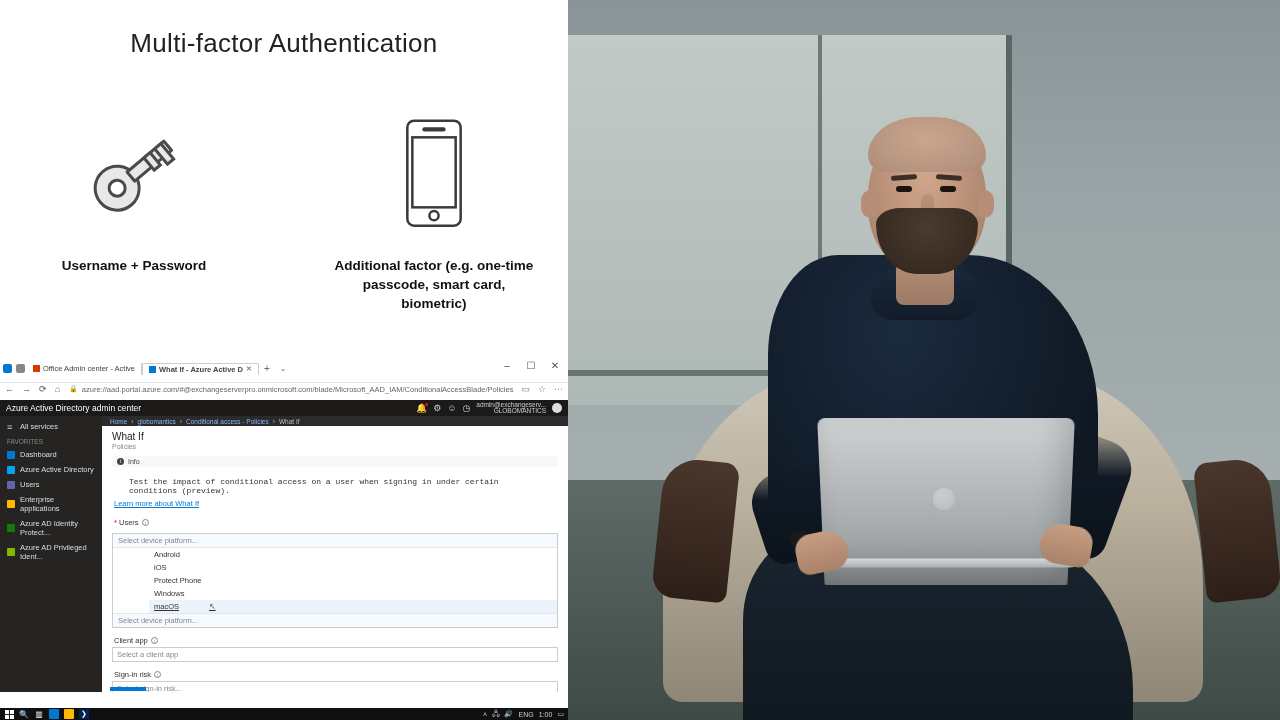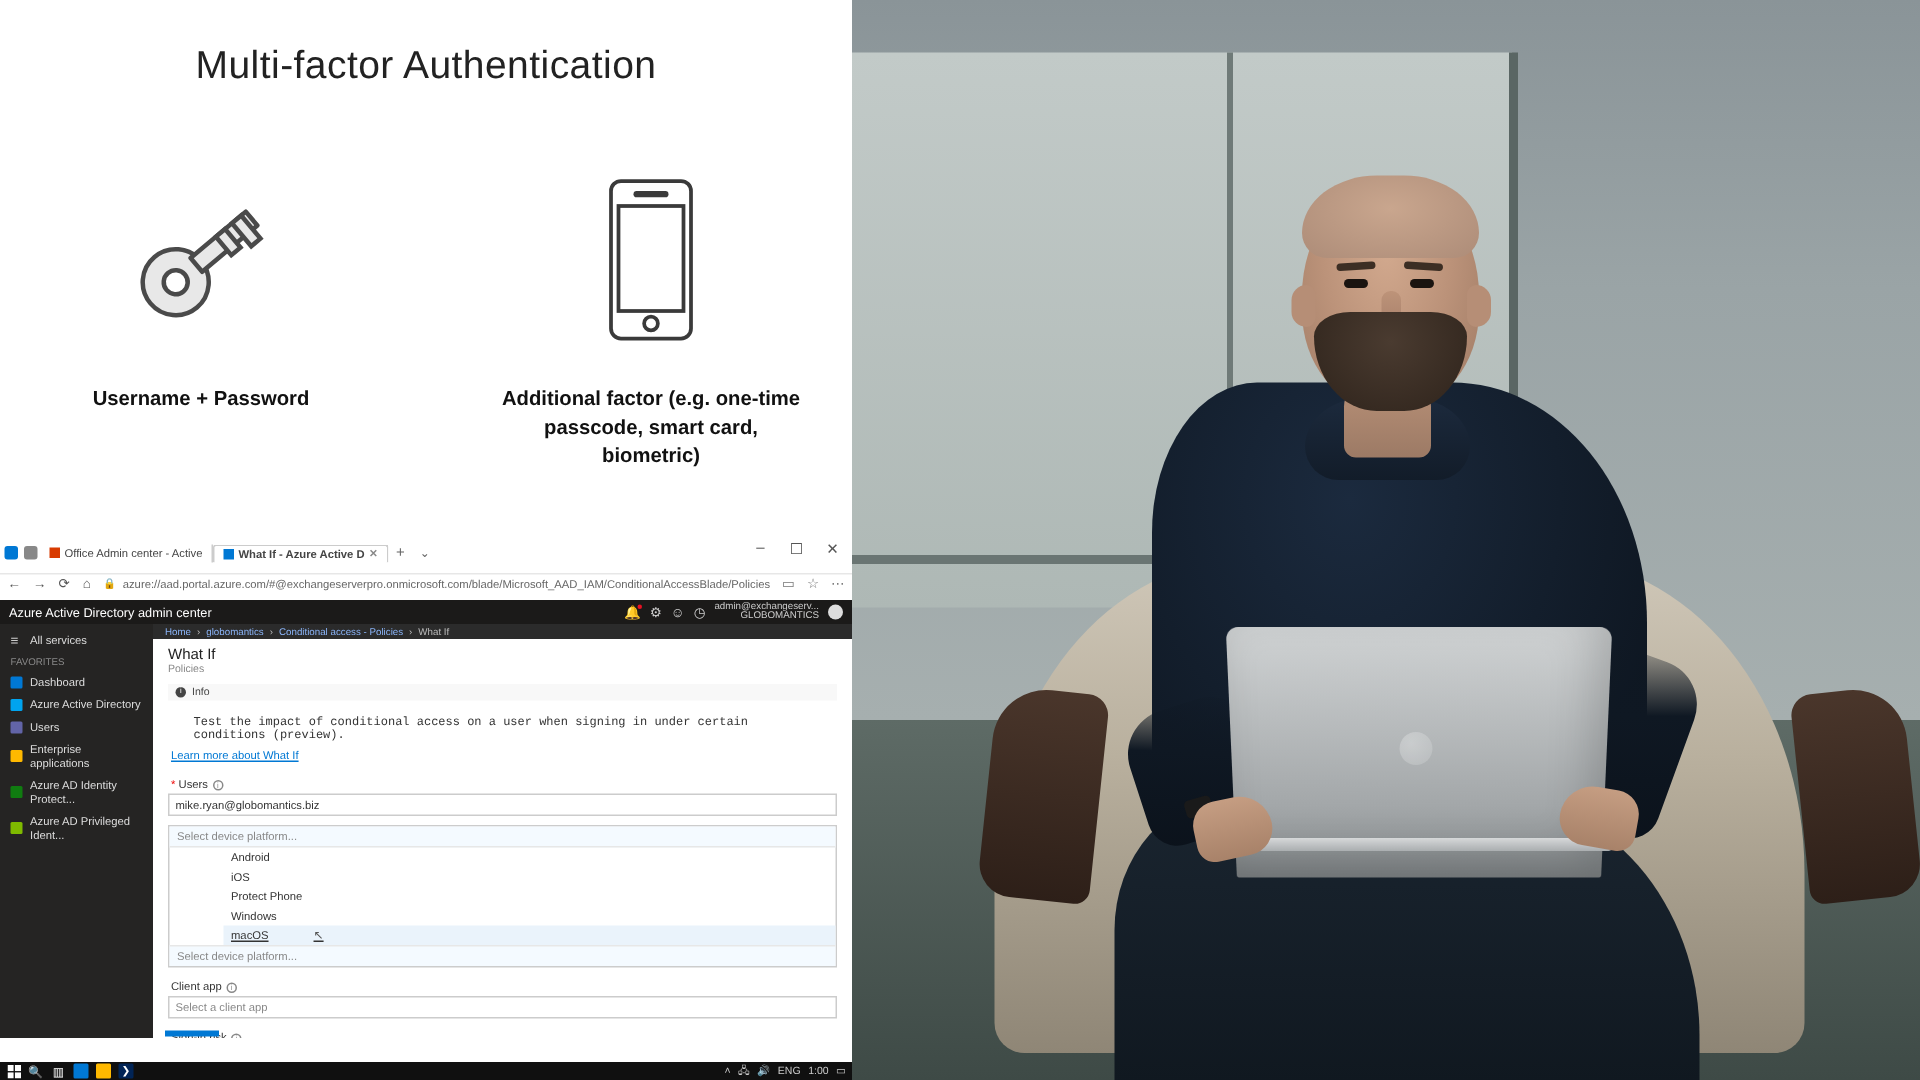--- a/index.html
+++ b/index.html
@@ -260,21 +260,20 @@
       <div class="info-bar">
         <span class="info-dot">i</span>
         <span>Info</span>
       </div>
       <div class="desc">Test the impact of conditional access on a user when signing in under certain conditions (preview).</div>
       <a href="#" class="learn">Learn more about What If</a>
 
       <div class="field-label">
         <span class="req">*</span> <span>Users</span> <span class="info-circ">i</span>
       </div>
-      <div class="field-input">mike.ryan@globomantics.biz</div>
 
       <div class="dropdown">
         <div class="dd-search">Select device platform...</div>
         <div class="dd-item">Android</div>
         <div class="dd-item">iOS</div>
         <div class="dd-item">Protect Phone</div>
         <div class="dd-item">Windows</div>
         <div class="dd-item sel">
           <span>macOS</span><span class="cursor-ico">↖</span>
         </div>

